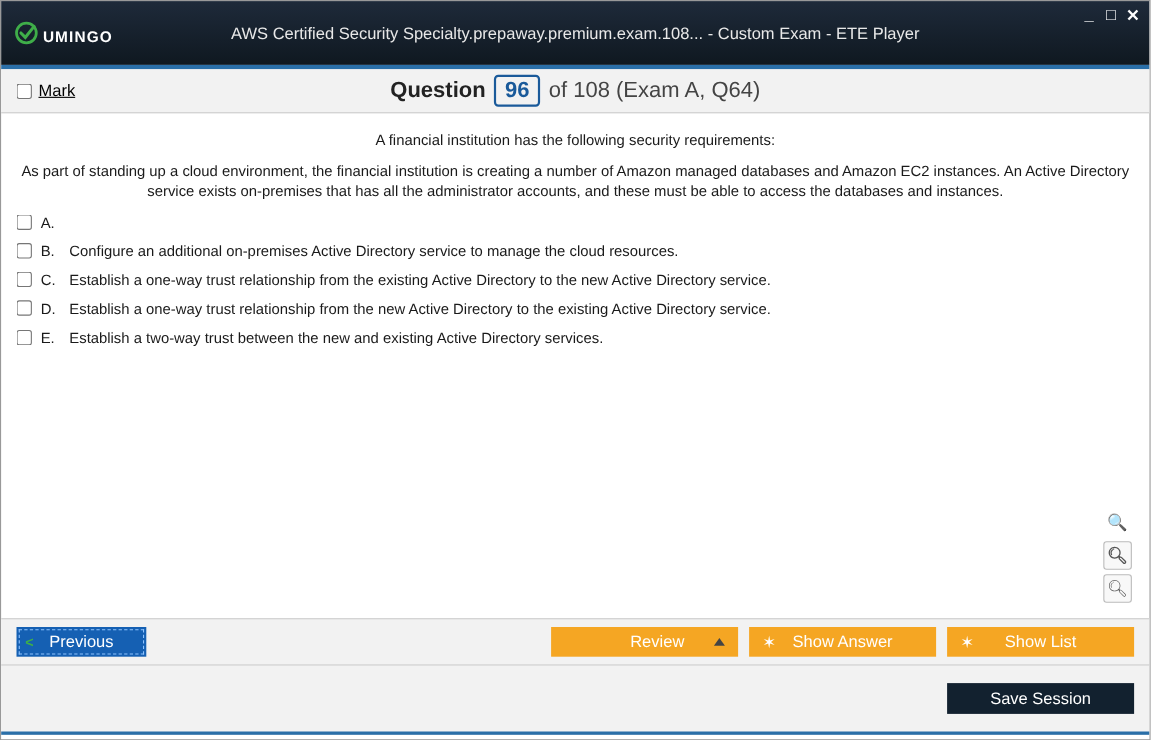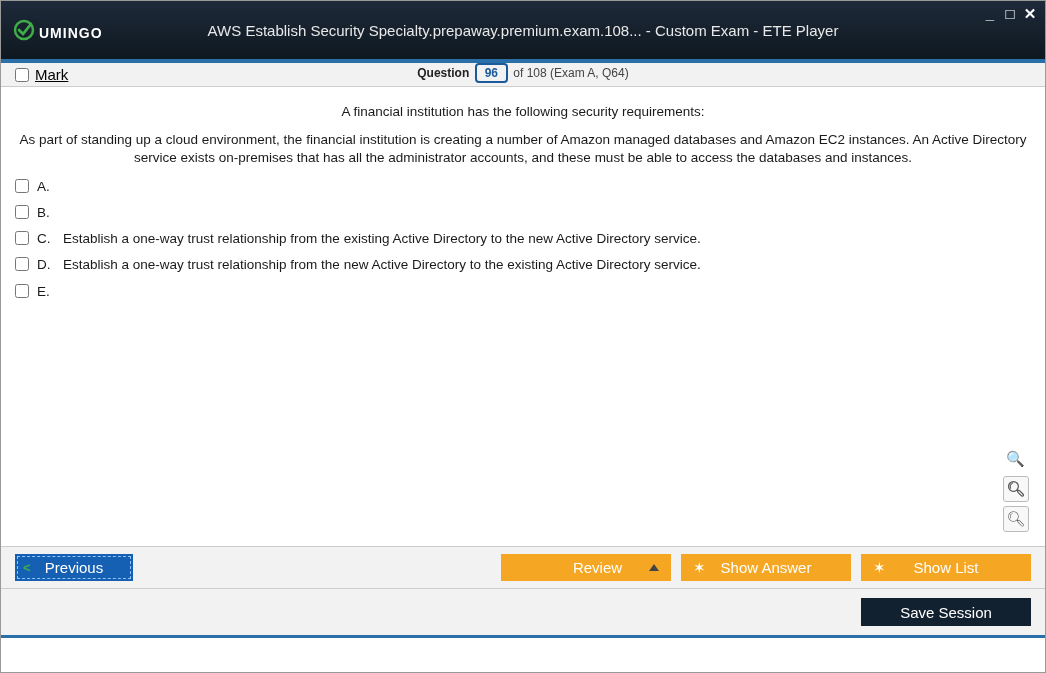--- a/index.html
+++ b/index.html
@@ -3,25 +3,25 @@
 <meta charset="utf-8">
 <style>
 * { box-sizing: border-box; margin: 0; padding: 0; }
 body { font-family: Arial, Helvetica, sans-serif; background: #fff; width: 1046px; height: 673px; overflow: hidden; border: 1px solid #999; }
 .titlebar { background: linear-gradient(#1e2a3a, #0f1820); height: 62px; display: flex; align-items: center; padding: 0 12px; position: relative; border-bottom: 4px solid #2a6fa8; }
 .logo { display: flex; align-items: flex-end; color: #fff; font-weight: bold; letter-spacing: 1px; font-size: 14px; }
 .logo svg { margin-right: 4px; }
 .window-title { position: absolute; left: 0; right: 0; text-align: center; color: #e8e8e8; font-size: 15px; pointer-events: none; }
 .winctrls { position: absolute; right: 6px; top: 4px; display: flex; gap: 2px; }
 .winctrls span { color: #fff; font-family: Arial; font-size: 15px; font-weight: bold; width: 18px; text-align: center; cursor: pointer; }
-.qheader { background: #f2f2f2; border-bottom: 1px solid #ccc; height: 24px; display: flex; padding: 0 14px; position: relative; }
+.qheader { background: #f2f2f2; border-bottom: 1px solid #ccc; height: 40px; display: flex; align-items: center; padding: 0 14px; position: relative; }
 .mark-wrap { display: flex; align-items: center; gap: 6px; font-size: 15px; }
 .mark-wrap input { width: 14px; height: 14px; }
 .mark-wrap label { text-decoration: underline; }
-.qcenter { position: absolute; left: 0; right: 0; text-align: center; color: #444; font-size: 12px; pointer-events: none; }
+.qcenter { position: absolute; left: 0; right: 0; text-align: center; color: #444; font-size: 20px; pointer-events: none; }
 .qcenter .qword { font-weight: bold; color: #222; }
 .qnum { display: inline-block; border: 2px solid #1a5a9a; border-radius: 4px; padding: 1px 8px; color: #1a5a9a; font-weight: bold; margin: 0 2px; }
 .content { padding: 16px 14px; font-size: 13.5px; color: #1a1a1a; height: 459px; overflow-y: auto; position: relative; }
 .content p { margin-bottom: 10px; line-height: 1.35; text-align: center; }
 .content ul { margin: 0 0 10px 22px; line-height: 1.35; }
 .answers { margin-top: 6px; }
 .answer-row { display: flex; align-items: flex-start; gap: 8px; margin-bottom: 8px; line-height: 1.35; }
 .answer-row input { width: 14px; height: 14px; margin-top: 1px; flex-shrink: 0; }
 .answer-letter { width: 18px; flex-shrink: 0; }
 .zoom-tools { position: absolute; right: 16px; bottom: 14px; display: flex; flex-direction: column; gap: 4px; align-items: center; }
@@ -32,35 +32,35 @@
 .btn-blue { background: #1560b3; width: 118px; }
 .btn-blue.focus { outline: 1px dashed #8fc3ff; outline-offset: -3px; }
 .btn-orange { background: #f5a623; width: 170px; }
 .btn-orange.review { width: 170px; padding-left: 23px; }
 .chev { position: absolute; font-size: 13px; font-weight: bold; }
 .chev.left { left: 8px; color: #3fae49; }
 .chev.right { right: 8px; color: #3fae49; }
 .tri-up { position: absolute; right: 12px; width: 0; height: 0; border-left: 5px solid transparent; border-right: 5px solid transparent; border-bottom: 7px solid #444; }
 .star { position: absolute; left: 12px; color: #fff; }
 .spacer { flex: 1; }
-.bottombar { background: #f2f2f2; border-top: 1px solid #ccc; border-bottom: 3px solid #2a6fa8; height: 50px; display: flex; align-items: center; justify-content: flex-end; padding: 0 14px; gap: 10px; }
+.bottombar { background: #f2f2f2; border-top: 1px solid #ccc; border-bottom: 3px solid #2a6fa8; height: 64px; display: flex; align-items: center; justify-content: flex-end; padding: 0 14px; gap: 10px; }
 .btn-dark { background: #12212f; width: 170px; height: 28px; }
 </style>
 </head>
 <body>
 
 <div class="titlebar">
   <div class="logo">
     <svg width="22" height="22" viewBox="0 0 22 22">
         <circle cx="11" cy="11" r="9" fill="none" stroke="#3fae49" stroke-width="2.5"></circle>
         <path d="M6 11 L10 15 L18 5" fill="none" stroke="#3fae49" stroke-width="2.8" stroke-linecap="round"></path>
       </svg>
     <span>UMINGO</span>
   </div>
-  <div class="window-title">AWS Establish Security Specialty.prepaway.premium.exam.108... - Custom Exam - ETE Player</div>
+  <div class="window-title">AWS Certified Security Specialty.prepaway.premium.exam.108... - Custom Exam - ETE Player</div>
   <div class="winctrls">
     <span>_</span>
     <span>□</span>
     <span>✕</span>
   </div>
 </div>
 
 <div class="qheader">
   <div class="mark-wrap">
     <input type="checkbox" style="">
@@ -78,34 +78,36 @@
   <p>As part of standing up a cloud environment, the financial institution is creating a number of Amazon managed databases and Amazon EC2 instances. An Active Directory service exists on-premises that has all the administrator accounts, and these must be able to access the databases and instances.</p>
 
   <div class="answers">
     <div class="answer-row">
       <input type="checkbox" style="">
       <span class="answer-letter">A.</span>
     </div>
     <div class="answer-row">
       <input type="checkbox" style="">
       <span class="answer-letter">B.</span>
+      <span>Configure an additional on-premises Active Directory service to manage the cloud resources.</span>
     </div>
     <div class="answer-row">
       <input type="checkbox" style="">
       <span class="answer-letter">C.</span>
       <span>Establish a one-way trust relationship from the existing Active Directory to the new Active Directory service.</span>
     </div>
     <div class="answer-row">
       <input type="checkbox" style="">
       <span class="answer-letter">D.</span>
       <span>Establish a one-way trust relationship from the new Active Directory to the existing Active Directory service.</span>
     </div>
     <div class="answer-row">
       <input type="checkbox" style="">
       <span class="answer-letter">E.</span>
+      <span>Establish a two-way trust between the new and existing Active Directory services.</span>
     </div>
   </div>
 
   <div class="zoom-tools">
     <div class="tool nb">🔍</div>
     <div class="tool">
         <b>🔍︎</b>
       </div>
     <div class="tool">🔍︎</div>
   </div>

